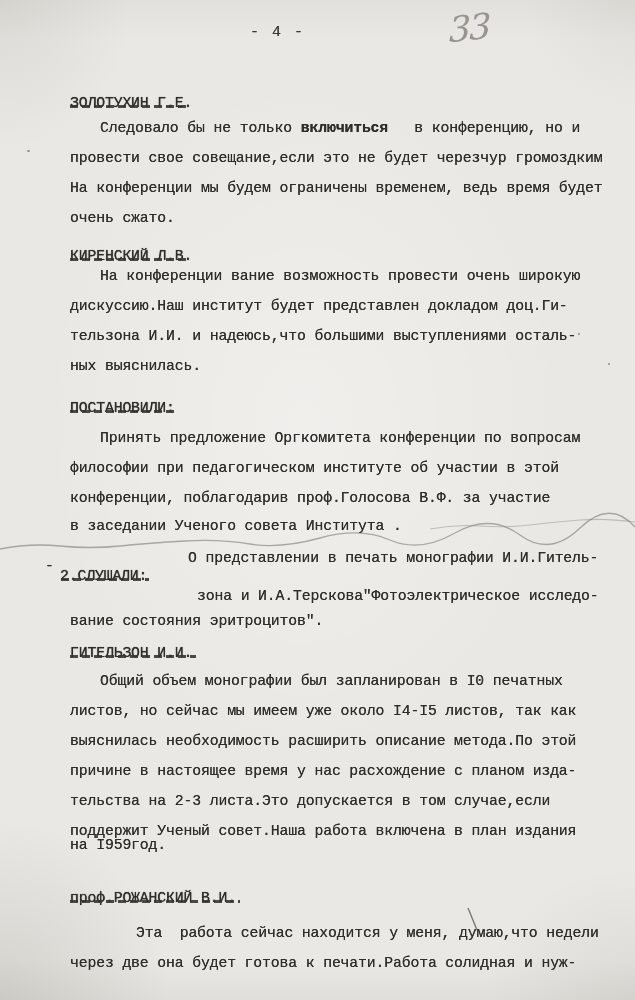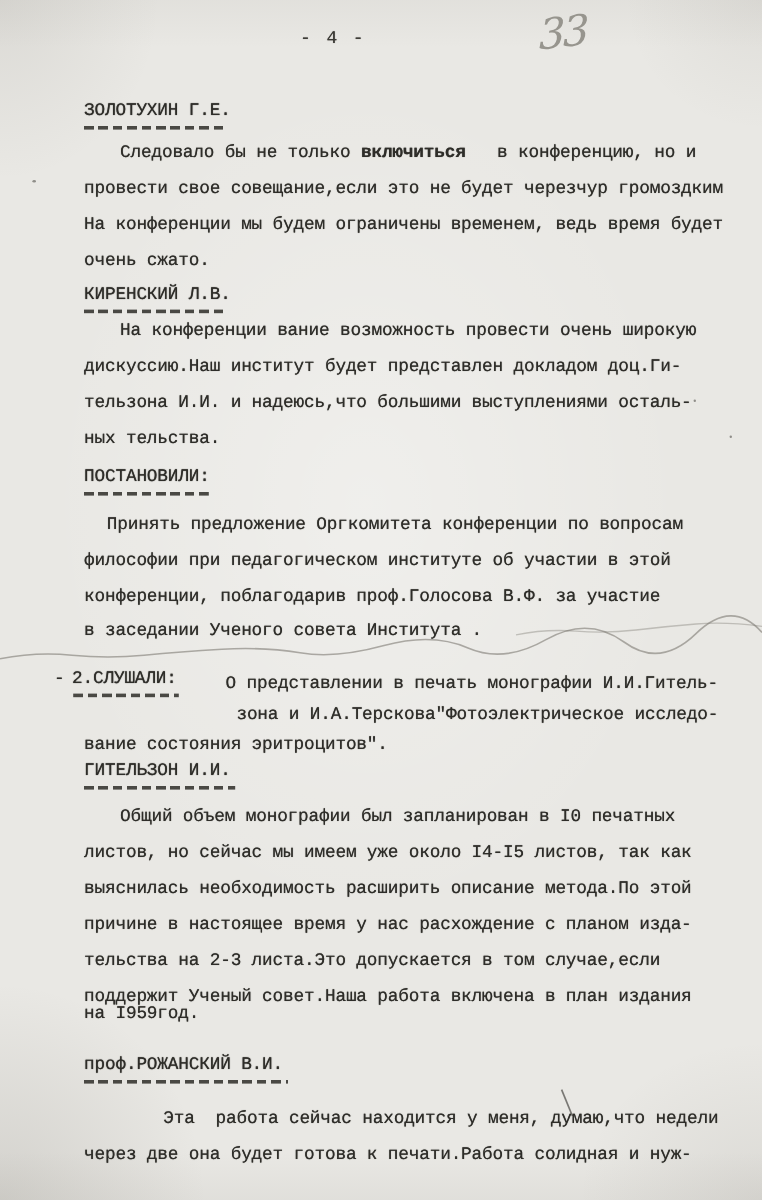--- a/index.html
+++ b/index.html
@@ -26,21 +26,21 @@
   }
   .tline {
     position: absolute;
     font-size: 14.8px;
     line-height: 20px;
     letter-spacing: -0.15px;
     white-space: pre;
     color: #2e2d29;
     text-shadow: 0 0 0.6px rgba(44,43,38,0.85);
   }
-  .heading { text-shadow: 0 0 0.8px rgba(40,39,34,0.95); }
+  .heading { text-shadow: 0 0 0.8px rgba(40,39,34,0.95); margin-top: 10px; }
   .boldword { font-weight: bold; }
   .dashes {
     position: absolute;
     height: 3px;
     background: repeating-linear-gradient(90deg, #34332e 0 8px, rgba(0,0,0,0) 8px 12px);
     opacity: 0.88;
   }
   .pagenum {
     position: absolute;
     font-size: 15px;
@@ -82,39 +82,39 @@
   <div class="tline" style="left:100px; top:118px;"><span>Следовало бы не только </span><span class="boldword">включиться</span><span>   в конференцию, но и</span></div>
   <div class="tline" style="left:70px; top:148px;">провести свое совещание,если это не будет черезчур громоздким</div>
   <div class="tline" style="left:70px; top:178px;">На конференции мы будем ограничены временем, ведь время будет</div>
   <div class="tline" style="left:70px; top:208px;">очень сжато.</div>
 
   <div class="tline heading" style="left:70px; top:236px;">КИРЕНСКИЙ Л.В.</div>
   <div class="dashes" style="left:70px; top:258px; width:117px;"></div>
   <div class="tline" style="left:100px; top:266px;">На конференции вание возможность провести очень широкую</div>
   <div class="tline" style="left:70px; top:326px;">тельзона И.И. и надеюсь,что большими выступлениями осталь-</div>
   <div class="tline" style="left:70px; top:296px;">дискуссию.Наш институт будет представлен докладом доц.Ги-</div>
-  <div class="tline" style="left:70px; top:356px;">ных тельства.</div>
+  <div class="tline" style="left:70px; top:356px;">ных выяснилась.</div>
 
   <div class="tline heading" style="left:70px; top:388px;">ПОСТАНОВИЛИ:</div>
   <div class="dashes" style="left:70px; top:410px; width:104px;"></div>
-  <div class="tline" style="left:89px; top:428px;text-align:right;">Принять предложение Оргкомитета конференции по вопросам</div>
+  <div class="tline" style="left:100px; top:428px;text-align:right;">Принять предложение Оргкомитета конференции по вопросам</div>
   <div class="tline" style="left:70px; top:458px;">философии при педагогическом институте об участии в этой</div>
   <div class="tline" style="left:70px; top:488px;">конференции, поблагодарив проф.Голосова В.Ф. за участие</div>
   <div class="tline" style="left:70px; top:516px;">в заседании Ученого совета Института .</div>
 
   <svg class="creases" width="635" height="1000" viewBox="0 0 635 1000">
     <path d="M0,549 Q 30,543 60,546 T 120,546 T 185,541 T 250,544 T 320,538 T 390,540 T 455,533 T 520,535 T 580,528 T 635,527" fill="none" stroke="rgba(115,112,104,0.55)" stroke-width="1.3"></path>
     <path d="M430,529 Q 455,524 480,526 T 530,525 T 580,520 T 635,522" fill="none" stroke="rgba(125,122,114,0.40)" stroke-width="1.1"></path>
     <path d="M468,908 L 477,930" fill="none" stroke="rgba(62,60,55,0.65)" stroke-width="1.4"></path>
   </svg>
 
   <div class="tline" style="left:45px; top:556px;">-</div>
   <div class="tline heading" style="left:60px; top:556px;">2.СЛУШАЛИ:</div>
   <div class="dashes" style="left:61px; top:578px; width:88px;"></div>
-  <div class="tline" style="left:188px; top:560px;">О представлении в печать монографии И.И.Гитель-</div>
+  <div class="tline" style="left:188px; top:548px;">О представлении в печать монографии И.И.Гитель-</div>
   <div class="tline" style="left:197px; top:586px;">зона и И.А.Терскова"Фотоэлектрическое исследо-</div>
   <div class="tline" style="left:70px; top:611px;">вание состояния эритроцитов".</div>
 
   <div class="tline heading" style="left:70px; top:633px;">ГИТЕЛЬЗОН И.И.</div>
   <div class="dashes" style="left:70px; top:655px; width:126px;"></div>
   <div class="tline" style="left:100px; top:671px;">Общий объем монографии был запланирован в I0 печатных</div>
   <div class="tline" style="left:70px; top:701px;">листов, но сейчас мы имеем уже около I4-I5 листов, так как</div>
   <div class="tline" style="left:70px; top:731px;">выяснилась необходимость расширить описание метода.По этой</div>
   <div class="tline" style="left:70px; top:761px;">причине в настоящее время у нас расхождение с планом изда-</div>
   <div class="tline" style="left:70px; top:791px;">тельства на 2-3 листа.Это допускается в том случае,если</div>

